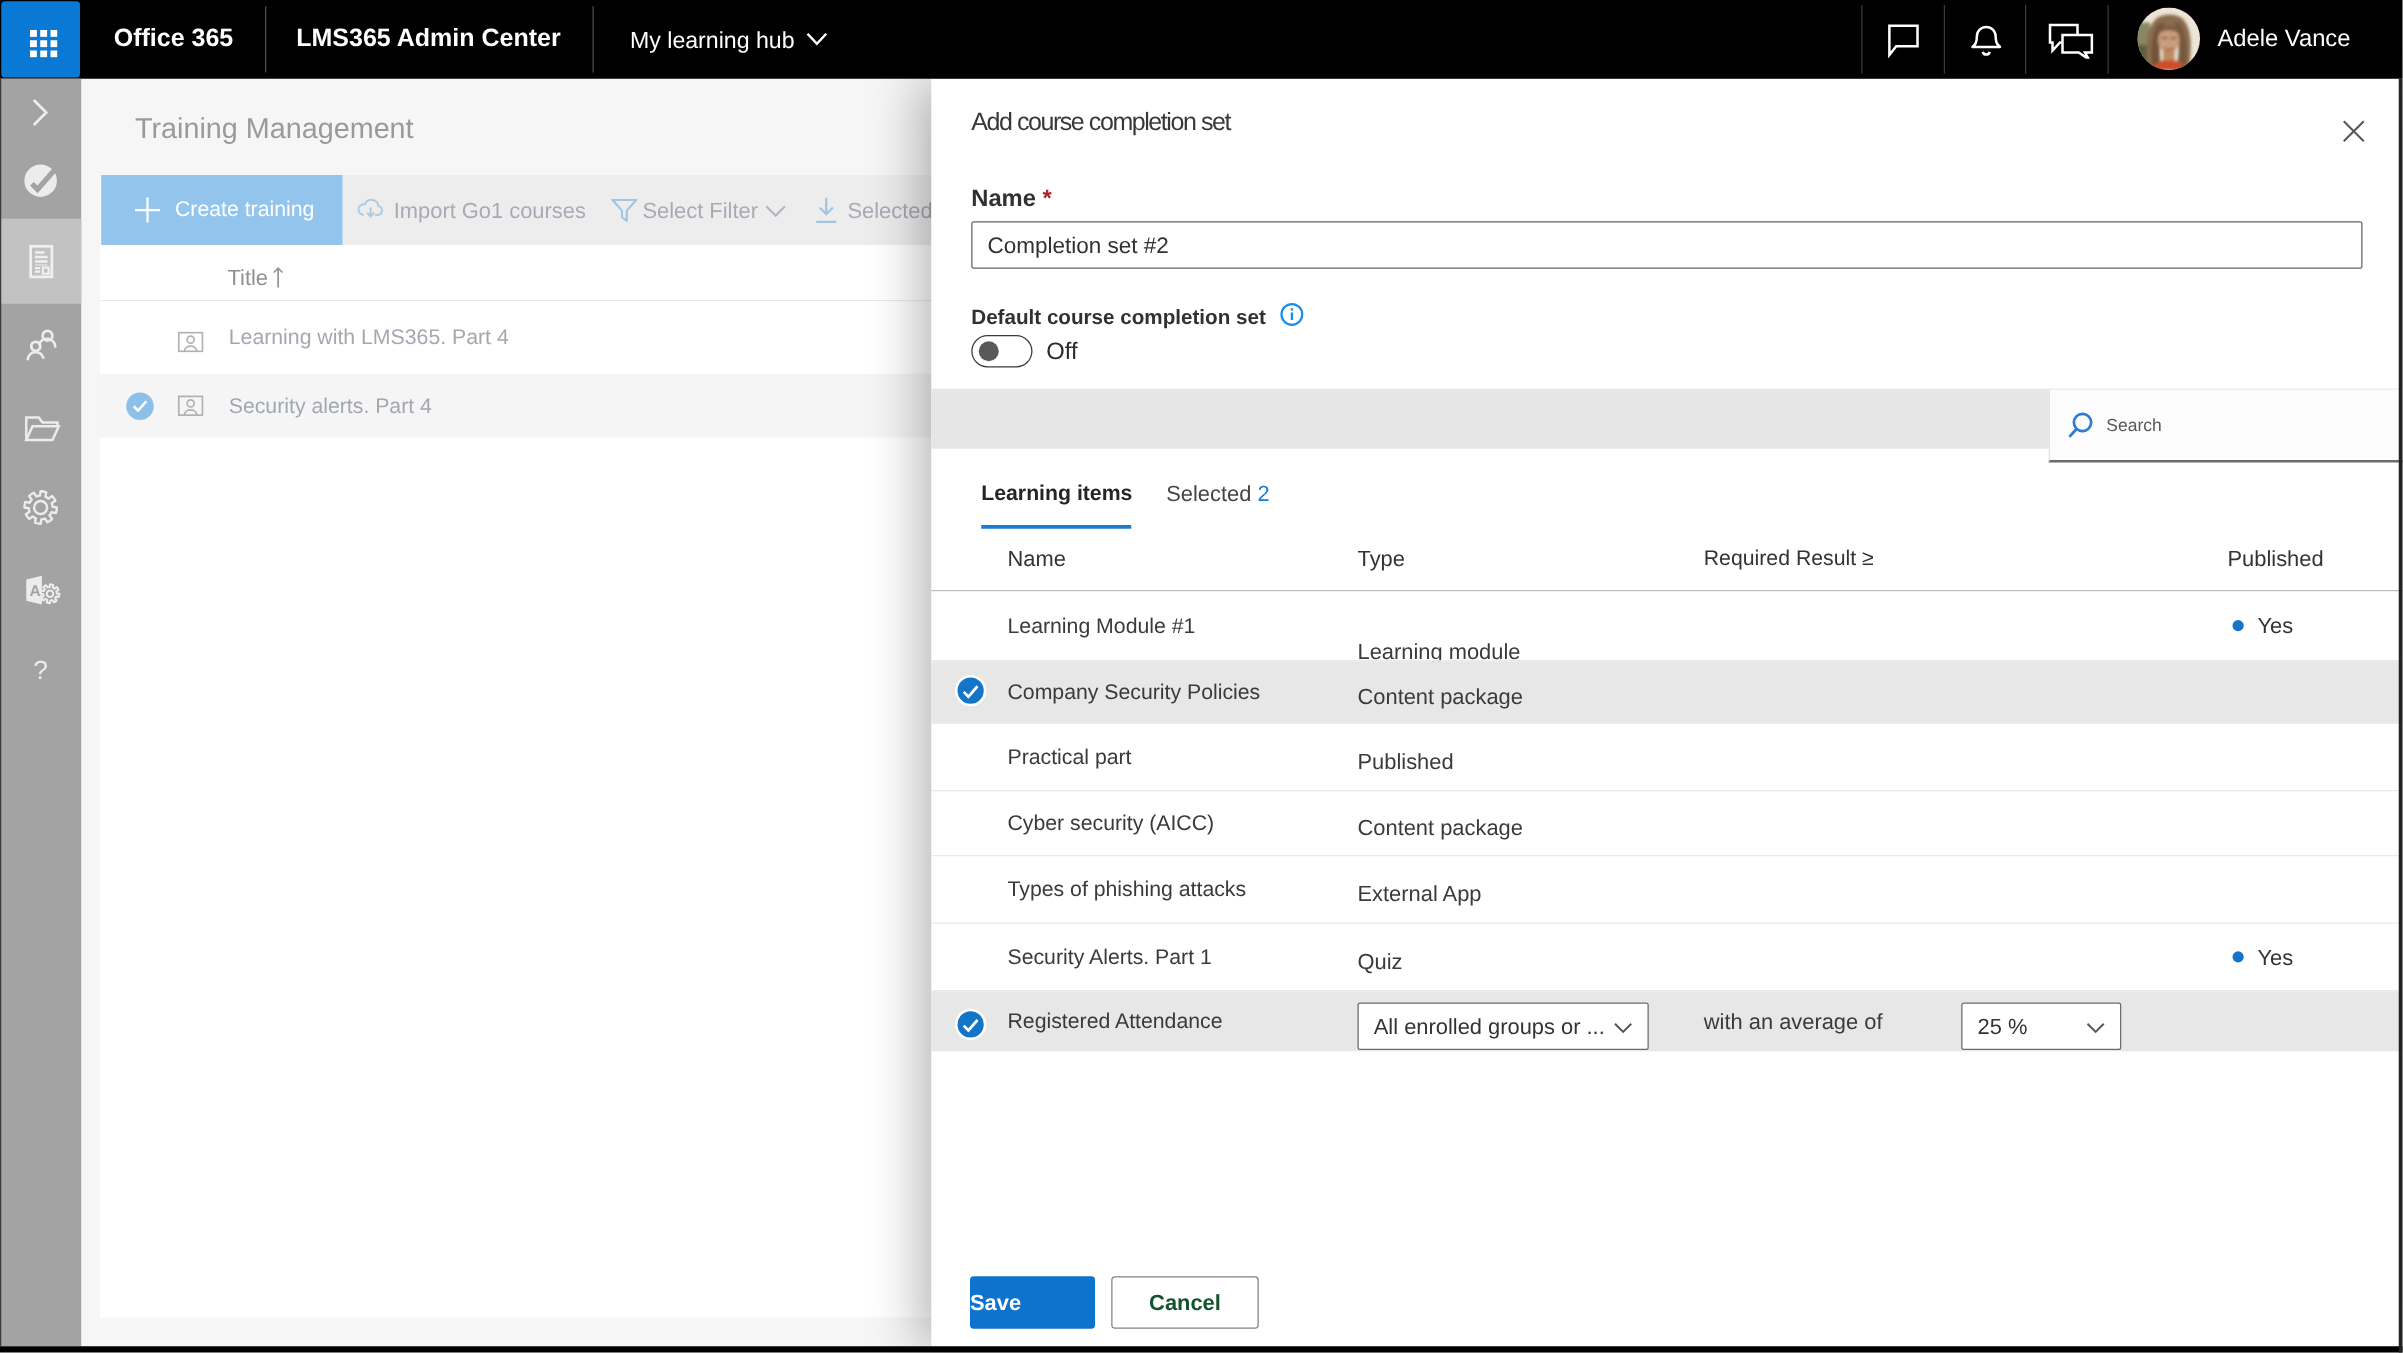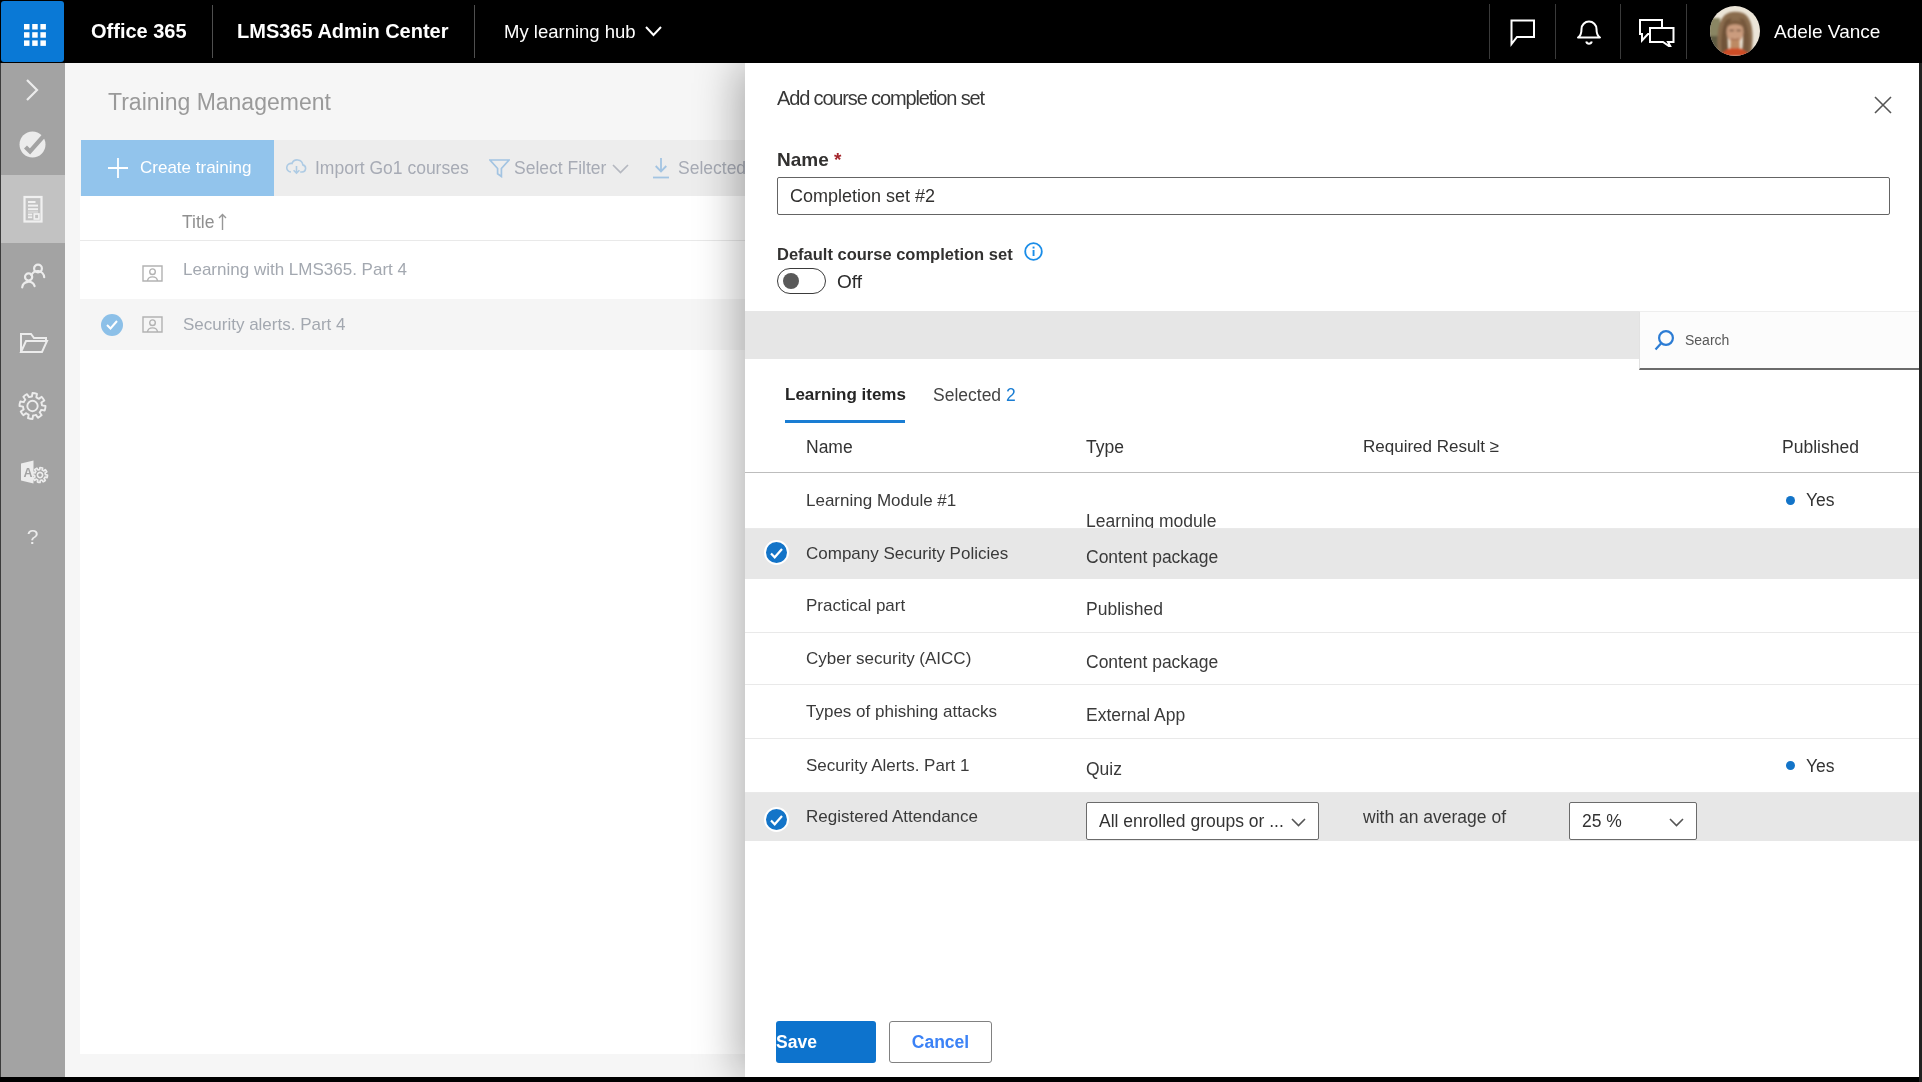--- a/index.html
+++ b/index.html
@@ -48,21 +48,21 @@
 .prow { position:absolute; left:0; width:1177px; }
 .prow .nm { position:absolute; left:61px; font-size:17px; color:#3a3a3a; white-space:nowrap; }
 .prow .tp { position:absolute; left:341px; font-size:17.5px; color:#3a3a3a; white-space:nowrap; }
 .prow .border { position:absolute; left:0; bottom:0; width:100%; height:1px; background:#e9e9e9; }
 .gray { background:#e7e7e7; }
 .chk { position:absolute; left:19px; width:25px; height:25px; border-radius:50%; background:#1374c8; border:2px solid #fff; }
 .dot { position:absolute; left:1041px; width:9px; height:9px; border-radius:50%; background:#1374c8; }
 .yes { position:absolute; left:1061px; font-size:17.5px; color:#333; }
 .ddl { position:absolute; border:1px solid #6b6b6b; border-radius:2px; background:#fff; font-size:17.5px; color:#333; }
 #save { position:absolute; left:31px; top:958px; width:100px; height:42px; background:#0d73cd; border-radius:3px; color:#fff; font-size:17.5px; font-weight:700; text-align:left; line-height:42px; }
-#cancel { position:absolute; left:144px; top:958px; width:103px; height:42px; background:#fff; border:1px solid #818181; border-radius:3px; color:#3b82f6; font-size:17.5px; font-weight:700; text-align:center; line-height:40px; }
+#cancel { position:absolute; left:144px; top:958px; width:118px; height:42px; background:#fff; border:1px solid #818181; border-radius:3px; color:#14532d; font-size:17.5px; font-weight:700; text-align:center; line-height:40px; }
 #bottombar { position:absolute; left:0; top:1077px; width:1922px; height:5px; background:#000; z-index:50; }
 </style>
 </head>
 <body>
 <div id="content">
   <h1>Training Management</h1>
   <div id="toolbar">
     <div id="btn-create">
         <svg class="abs" style="left:26px; top:17px;" width="22" height="22" viewBox="0 0 22 22">
           <path d="M11 1 V21 M1 11 H21" stroke="#fff" stroke-width="1.8"></path>

